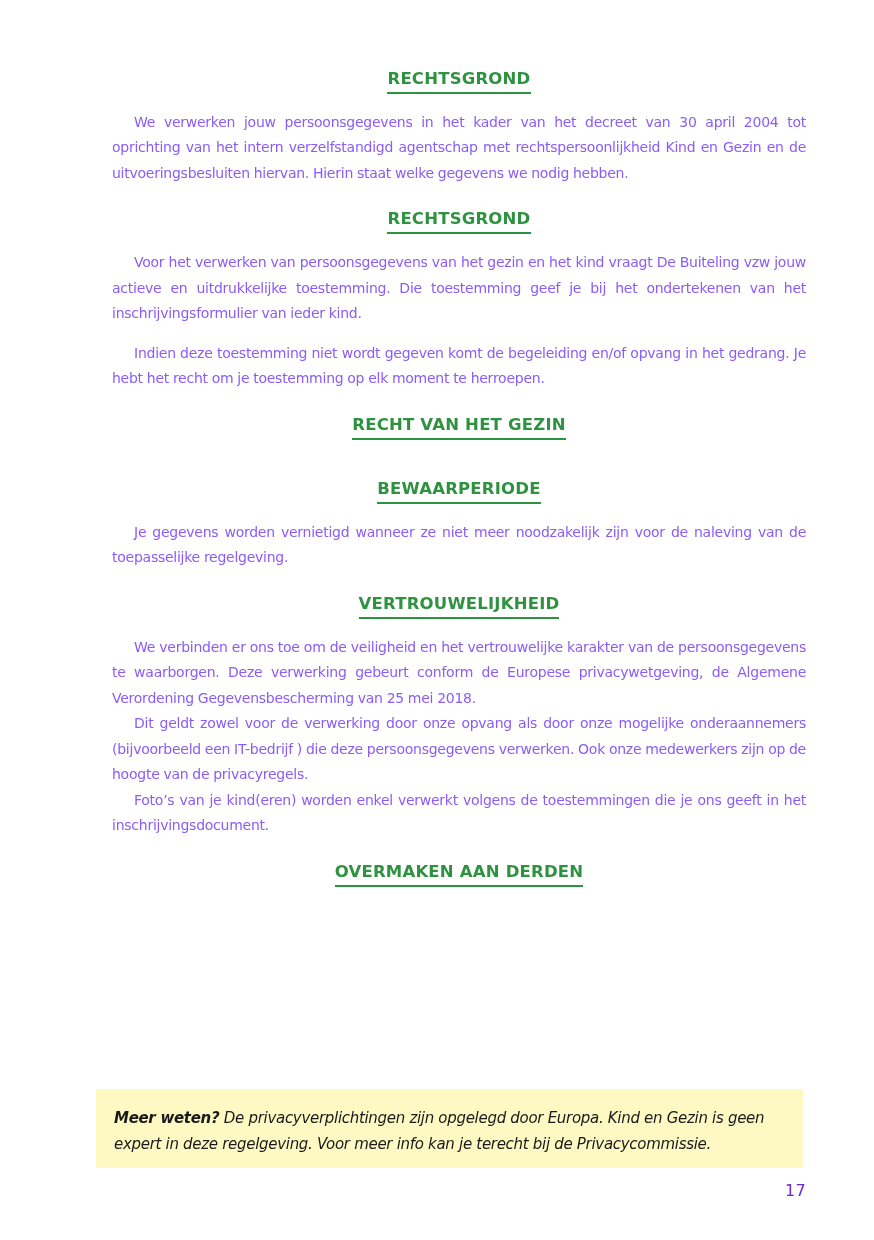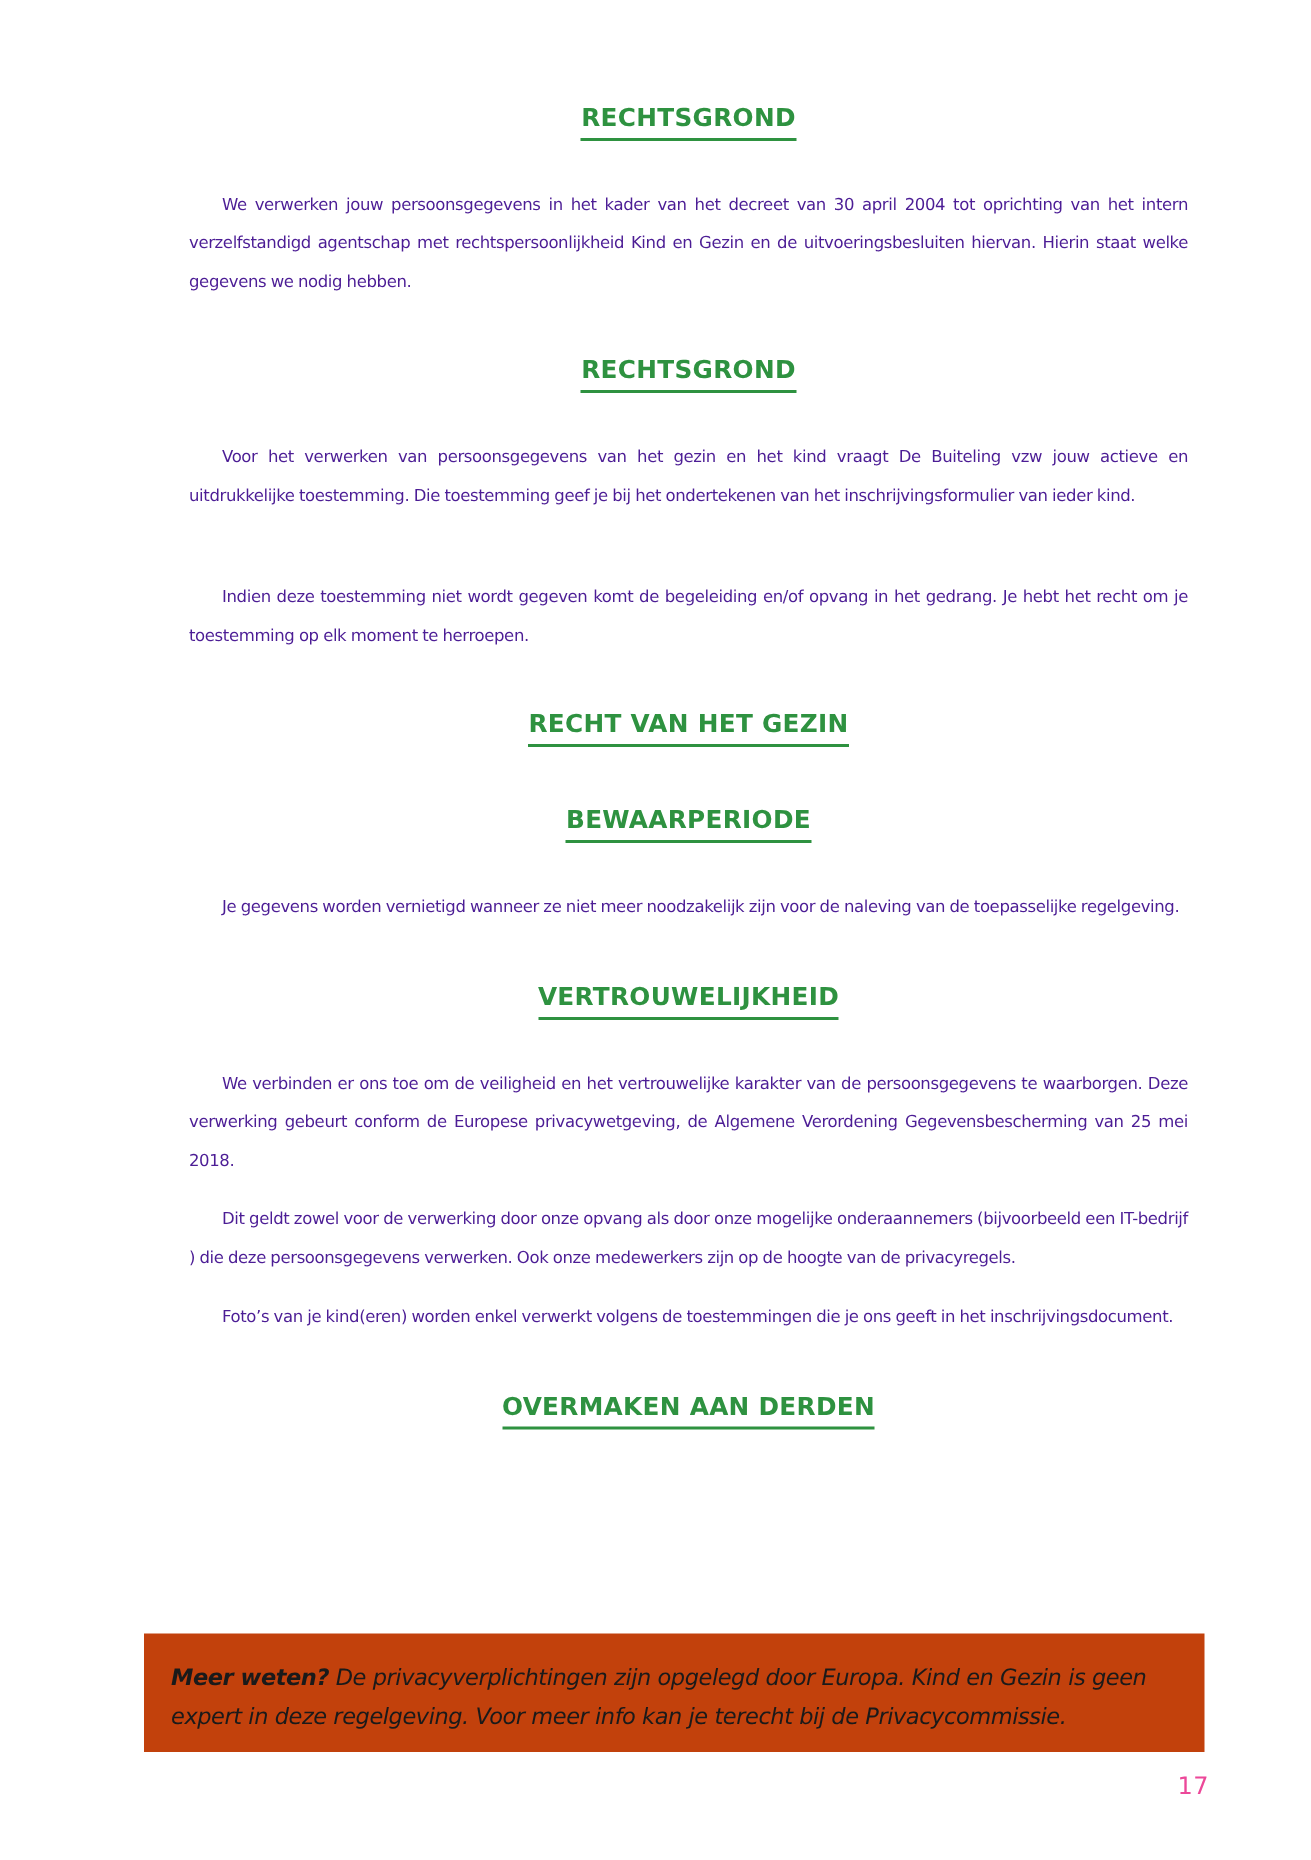--- a/index.html
+++ b/index.html
@@ -51,41 +51,41 @@
     text-align: center;
   }
 
   
   .sp-after-heading { height: 16px; }
   .sp-before-heading { height: 24px; }
   .sp-para { height: 14px; }
 
   p.body-text {
     font-family: "DejaVu Sans", sans-serif;
-    font-size: 11px;
+    font-size: 14px;
     line-height: 25.5px;
-    color: #4c1d95;
-    margin: 14px;
+    color: #8b5cf6;
+    margin: 0;
     text-align: justify;
     text-justify: inter-word;
     text-indent: 22px;
     letter-spacing: -0.25px;
     word-spacing: -0.3px;
     -webkit-hyphens: none;
     hyphens: none;
   }
 
   
   .callout {
     position: absolute;
     left: 96px;
     top: 1089px;
     width: 707px;
     height: 79px;
-    background: #c2410c;
+    background: #fef9c3;
     box-sizing: border-box;
   }
   .callout-inner {
     position: absolute;
     left: 18px;
     top: 16px;
     right: 20px;
   }
   .callout-text {
     font-family: "DejaVu Sans", sans-serif;
@@ -100,21 +100,21 @@
     font-weight: bold;
     font-style: italic;
   }
 
   .page-number {
     position: absolute;
     right: 68px;
     top: 1181px;
     font-family: "DejaVu Sans", sans-serif;
     font-size: 16px;
-    color: #ec4899;
+    color: #6d28d9;
     letter-spacing: 0.3px;
     text-align: center;
   }
 </style>
 </head>
 <body>
 
 <div class="page">
 
   <div class="content">

